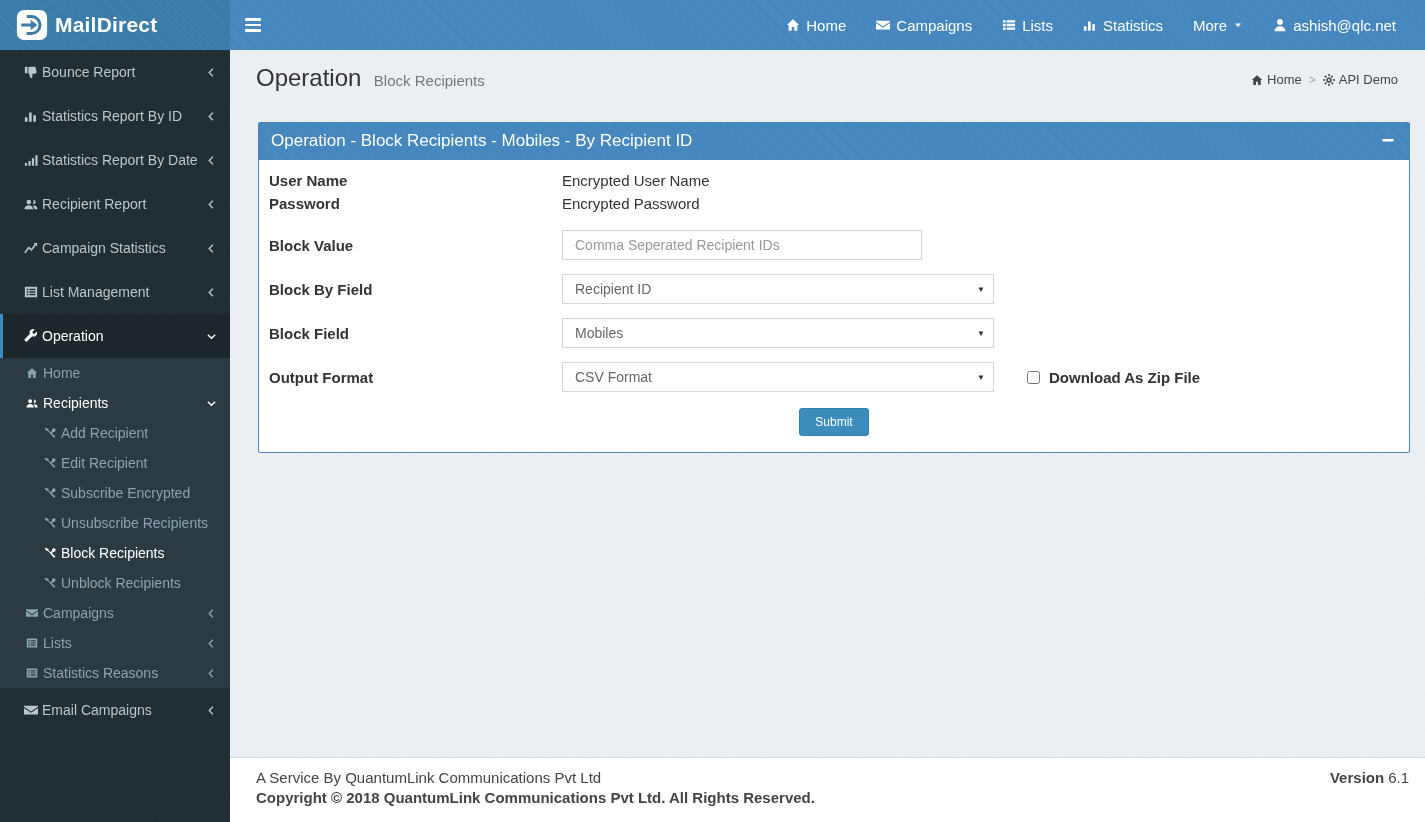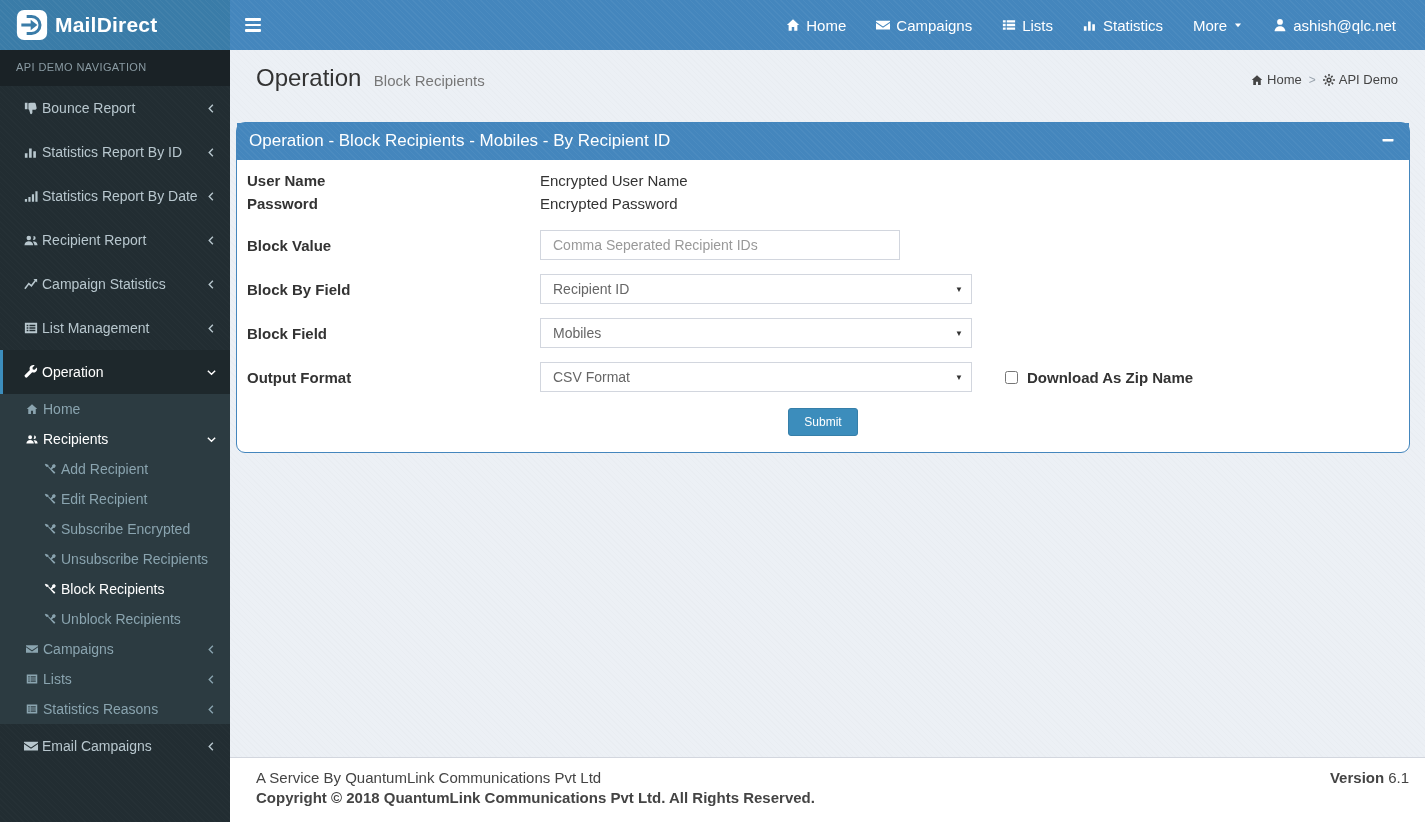--- a/index.html
+++ b/index.html
@@ -46,21 +46,21 @@
   .content-wrapper { position:absolute; top:50px; left:230px; right:0; bottom:65px; background:#ecf0f5; overflow:hidden;
                      background-image:repeating-linear-gradient(45deg, rgba(0,0,0,.012) 0 1px, transparent 1px 4px); }
   .content-header { position:relative; padding:14px 27px 0 26px; height:58px; }
   .page-title { font-size:24px; font-weight:normal; color:#333; display:inline; }
   .page-subtitle { font-size:15px; color:#777; margin-left:8px; }
   .breadcrumb { position:absolute; right:27px; top:22px; list-style:none; display:flex; align-items:center; gap:7px; font-size:13px; color:#444; }
   .breadcrumb .i { width:12px; height:12px; margin-right:4px; }
   .breadcrumb .sep { color:#9aa4ad; font-size:12px; }
   .breadcrumb a { color:#444; text-decoration:none; cursor:pointer; display:flex; align-items:center; }
 
-  .panel { margin:14px 15px 0 6px; border:1px solid #4486bd; background:#fff; border-radius:9px; }
+  .panel { margin:14px 15px 0 28px; border:1px solid #4486bd; background:#fff; border-radius:2px; }
   .panel-heading { background:#4486bd; color:#fff; font-size:17px; padding:8px 12px; position:relative; height:37px;
                    background-image:repeating-linear-gradient(45deg, rgba(255,255,255,.04) 0 1px, transparent 1px 4px); }
   .panel-collapse { position:absolute; right:14px; top:10px; width:14px; height:14px; fill:#fff; cursor:pointer; }
   .panel-body { padding:10px 10px 16px 10px; }
 
   .frow { display:flex; align-items:center; margin-bottom:14px; }
   .frow.static1 { margin-bottom:6px; margin-top:2px; }
   .frow.static2 { margin-bottom:18px; }
   .frow.last-sel { margin-bottom:16px; }
   .flabel { width:293px; font-size:15px; font-weight:bold; color:#333; flex:0 0 auto; }
@@ -143,21 +143,20 @@
           <svg class="i" viewBox="0 0 16 16">
               <path d="M8 1.2a3.3 3.3 0 1 1 0 6.6 3.3 3.3 0 0 1 0-6.6zM1.8 15c.3-3.4 3-5.6 6.2-5.6s5.9 2.2 6.2 5.6H1.8z"></path>
             </svg>
           <span>ashish@qlc.net</span>
         </li>
       </ul>
     </nav>
   </header>
 
   <aside class="sidebar">
-    <div class="sidebar-header">API DEMO NAVIGATION</div>
     <ul class="menu">
 
       <li class="row main">
         <svg class="i" viewBox="0 0 16 16">
             <path d="M1 2h3v7.5H1zM5 9.3V2.6C5.6 2.2 6.6 2 7.6 2h3.9c1 0 1.8.6 2 1.6l.9 4.2c.3 1.1-.5 2.2-1.7 2.2H9.6v3.2c0 1-.6 1.8-1.5 1.8-.5 0-.8-.3-1-.8L5.8 10c-.3-.4-.8-.6-.8-.7z"></path>
           </svg>
         <span class="lbl">Bounce Report</span>
         <svg class="ch" viewBox="0 0 12 12">
             <path fill="none" stroke="currentColor" stroke-width="1.5" d="M7.5 2 3.5 6l4 4"></path>
           </svg>
@@ -402,21 +401,21 @@
 
           <div class="frow last-sel">
             <span class="flabel">Output Format</span>
             <span class="select-wrap">
               <select>
                 <option>CSV Format</option>
               </select>
             </span>
             <span class="zip-block">
               <input type="checkbox" style="">
-              <span class="zip-label">Download As Zip Name</span>
+              <span class="zip-label">Download As Zip File</span>
             </span>
           </div>
 
           <div class="frow submit-row">
             <button class="submit-btn">Submit</button>
           </div>
 
         </div>
       </section>
     </div>

